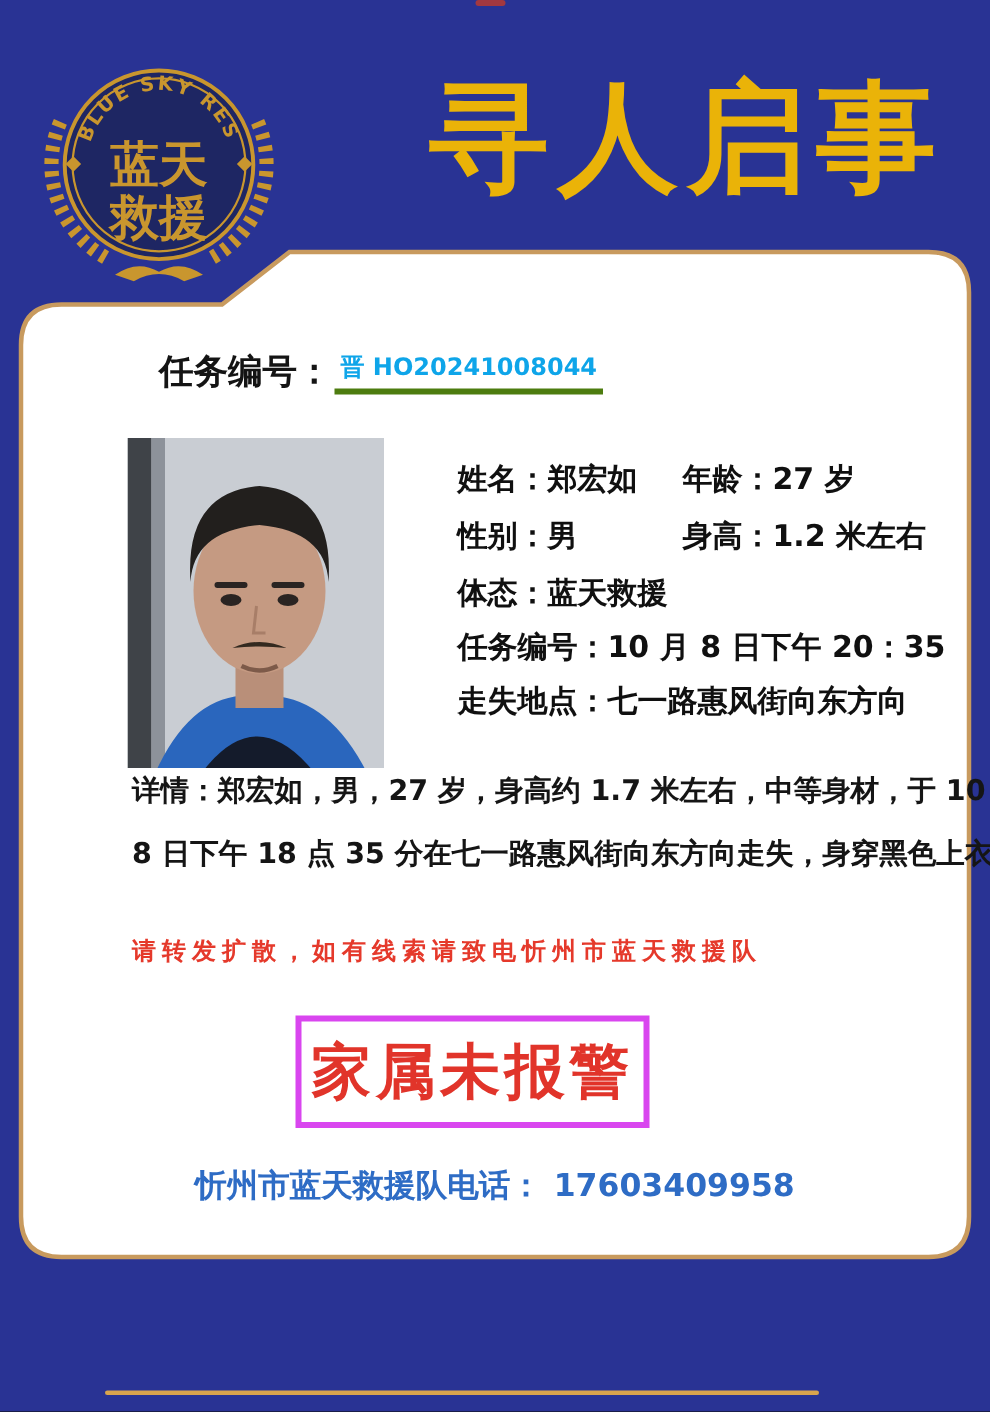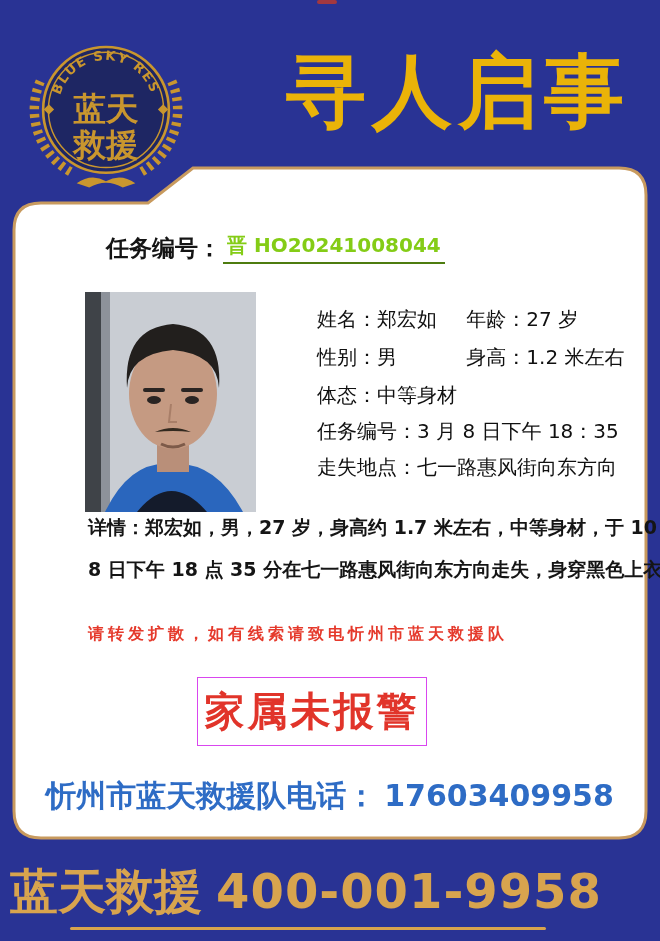--- a/index.html
+++ b/index.html
@@ -19,47 +19,47 @@
   .title{
     left:286px;top:46px;width:366px;
     font-size:80px;font-weight:900;color:#eab308;
     letter-spacing:6px;white-space:nowrap;line-height:1.15;
   }
   
   .meta{left:74px;top:232px;display:flex;align-items:flex-end;gap:14px;margin-left:32px;}
   .meta-group{display:flex;align-items:flex-end;gap:2px;}
   .meta-label{font-size:23px;font-weight:bold;color:#141414;white-space:nowrap;}
   .meta-val{
-    border-bottom:2px solid #4d7c0f;padding:0 4px 3px 4px;
-    font-size:20px;font-weight:bold;color:#84cc16;
+    border-bottom:4px solid #4d7c0f;padding:0 4px 3px 4px;
+    font-size:16px;font-weight:bold;color:#0ea5e9;
     text-align:center;white-space:nowrap;
   }
   .meta-val.task{min-width:122px;}
   .meta-val.date{min-width:156px;}
   
   .photo{left:85px;top:292px;width:171px;height:220px;}
   
   .fields{left:305px;top:300px;width:330px;}
-  .frow{position:absolute;left:12px;white-space:nowrap;font-size:20px;font-weight:normal;color:#101010;}
+  .frow{position:absolute;left:0;white-space:nowrap;font-size:20px;font-weight:bold;color:#101010;}
   .fcol1{display:inline-block;width:143px;}
   .r1{top:6px;} .r2{top:44px;} .r3{top:82px;} .r4{top:118px;} .r5{top:154px;}
   
   .desc{left:88px;top:506px;width:528px;font-size:19px;font-weight:bold;color:#151515;line-height:42px;}
   .desc div{white-space:nowrap;}
   
   .share{left:88px;top:624px;font-size:16px;font-weight:bold;color:#e5392b;letter-spacing:4px;white-space:nowrap;}
   
   .stamp{
     left:197px;top:677px;width:228px;height:67px;
-    background:#fff;border:1px solid #d946ef;
+    background:#fff;border:4px solid #d946ef;
     display:flex;align-items:center;justify-content:center;
   }
   .stamp span{font-size:40px;font-weight:bold;color:#e1342a;letter-spacing:3px;white-space:nowrap;}
   
-  .phone{left:14px;top:776px;width:632px;text-align:center;font-size:30px;font-weight:bold;color:#2e6cc5;white-space:nowrap;}
+  .phone{left:14px;top:776px;width:632px;text-align:center;font-size:21px;font-weight:bold;color:#2e6cc5;white-space:nowrap;}
   .phone .num{margin-left:8px;}
   
   .footer{left:0;top:860px;width:612px;text-align:center;color:#d8a44e;font-size:48px;font-weight:bold;white-space:nowrap;}
   .footer .num{margin-left:14px;letter-spacing:1px;}
   .footer-line{left:70px;top:927px;width:476px;height:3px;background:#d8a44e;border-radius:2px;}
 </style>
 </head>
 <body>
 
 <div class="poster">
@@ -135,24 +135,24 @@
     </div>
     <div class="frow r2">
       <span class="fcol1">
         <span>性别：</span><span>男</span>
       </span>
       <span>
         <span>身高：</span><span>1.2 米左右</span>
       </span>
     </div>
     <div class="frow r3">
-      <span>体态：</span><span>中等身材</span>
+      <span>体态：</span><span>蓝天救援</span>
     </div>
     <div class="frow r4">
-      <span>任务编号：</span><span>3 月 8 日下午 18：35</span>
+      <span>任务编号：</span><span>10 月 8 日下午 20：35</span>
     </div>
     <div class="frow r5">
       <span>走失地点：</span><span>七一路惠风街向东方向</span>
     </div>
   </div>
 
   <div class="abs desc">
     <div>详情：郑宏如，男，27 岁，身高约 1.7 米左右，中等身材，于 10 月</div>
     <div>8 日下午 18 点 35 分在七一路惠风街向东方向走失，身穿黑色上衣，</div>
   </div>
@@ -160,18 +160,15 @@
   <div class="abs share">请转发扩散，如有线索请致电忻州市蓝天救援队</div>
 
   <div class="abs stamp">
     <span>家属未报警</span>
   </div>
 
   <div class="abs phone">
     <span>忻州市蓝天救援队电话：</span><span class="num">17603409958</span>
   </div>
 
-  <div class="abs footer">
-    <span>蓝天救援</span><span class="num">400-001-9958</span>
-  </div>
   <div class="abs footer-line"></div>
 
 </div>
 
 </body></html>

